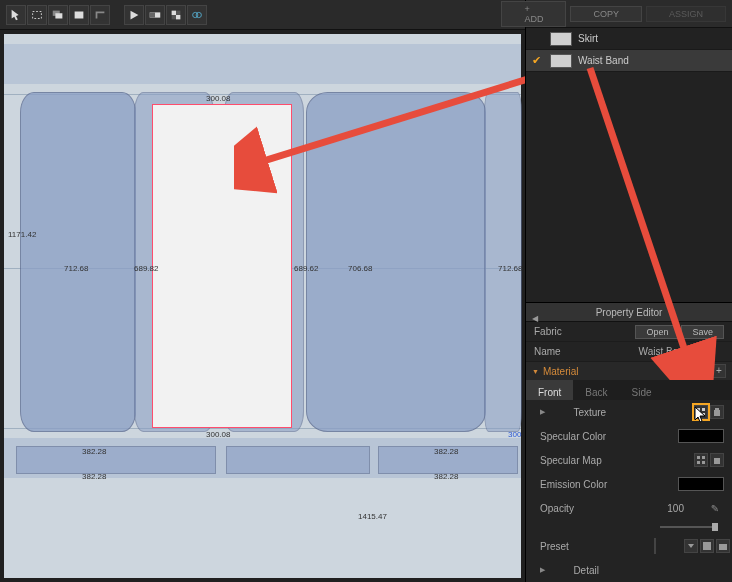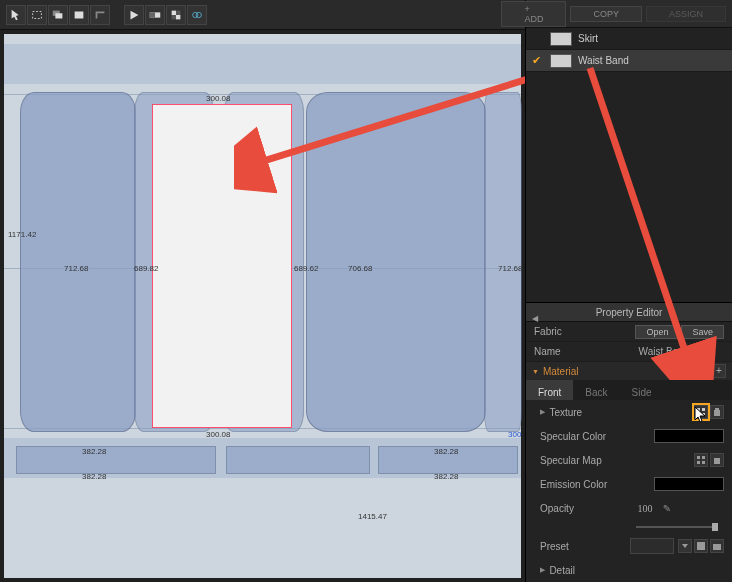--- a/index.html
+++ b/index.html
@@ -37,21 +37,21 @@
   .prow .lab { width: 70px; }
   .prow .val { flex: 1; text-align: center; }
   .prow .btns { display: flex; gap: 2px; }
   .minibtn { font-size: 9px; padding: 1px 10px; background: #3a3a3a; border: 1px solid #555; color: #bbb; cursor: pointer; }
   .section-h { display: flex; align-items: center; height: 18px; padding: 0 6px; font-size: 10px; color: #d48a3a; background: #282828; gap: 4px; }
   .section-h .tri { font-size: 7px; color: #d48a3a; }
   .section-h .plus { margin-left: auto; width: 14px; height: 14px; background: #333; border: 1px solid #444; color: #aaa; text-align: center; line-height: 12px; cursor: pointer; }
   .tabs { display: flex; height: 20px; background: #1e1e1e; }
   .tab { flex: 0 0 auto; padding: 3px 12px; font-size: 10px; line-height: 20px; color: #777; cursor: pointer; }
   .tab.active { background: #3a3a3a; color: #ddd; }
-  .prop-line { display: flex; align-items: center; height: 24px; padding: 0 8px 0 14px; font-size: 10px; color: #aaa; }
+  .prop-line { display: flex; align-items: center; height: 24px; padding: 0 8px 0 14px; font-size: 10px; color: #aaa; gap: 24px; }
   .prop-line .plab { flex: 0 0 90px; }
   .color-box { width: 70px; height: 14px; border: 1px solid #555; }
   .iconpair { display: flex; gap: 2px; margin-left: auto; }
   .ico { width: 14px; height: 14px; background: #333; border: 1px solid #444; cursor: pointer; display: flex; align-items: center; justify-content: center; }
   .ico svg { width: 10px; height: 10px; }
   .slider { flex: 1; height: 2px; background: #555; position: relative; margin: 0 6px; }
   .slider .knob { position: absolute; right: 0; top: -3px; width: 6px; height: 8px; background: #aaa; }
   .dropdown { flex: 1; height: 16px; background: #2c2c2c; border: 1px solid #444; margin-right: 4px; }
   .arrow { position: absolute; pointer-events: none; }
   .cursor { position: absolute; width: 14px; height: 18px; pointer-events: none; }
@@ -262,21 +262,21 @@
             </div>
         </div>
       </div>
       <div class="prop-line">
         <span class="plab">Emission Color</span>
         <div style="flex:1"></div>
         <div class="color-box" style="background:#000;"></div>
       </div>
       <div class="prop-line">
         <span class="plab">Opacity</span>
-        <span style="width:30px;text-align:center;font-family:Liberation Serif, serif;">100</span>
+        <span style="width:30px;text-align:right;">100</span>
         <span style="width:14px;text-align:center;color:#888;">✎</span>
       </div>
       <div class="prop-line" style="height:14px;">
         <span class="plab"></span>
         <div class="slider">
             <div class="knob"></div>
           </div>
       </div>
 
       <div class="prop-line">

